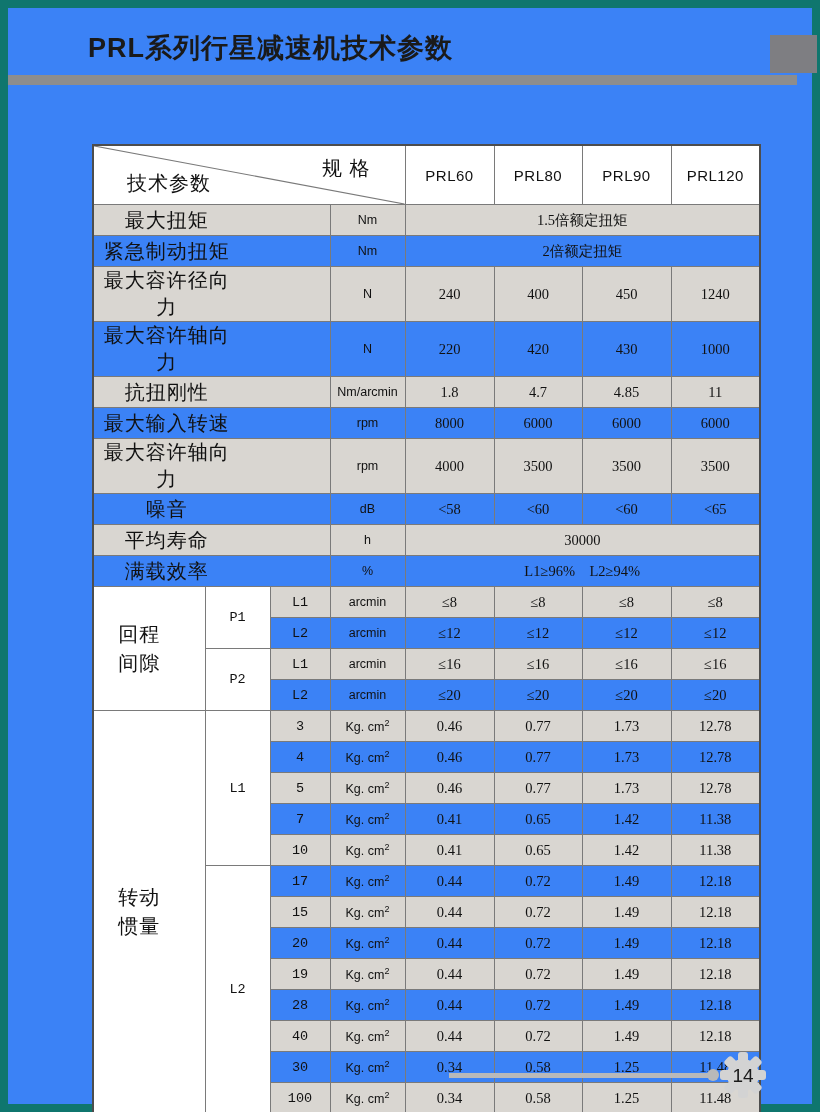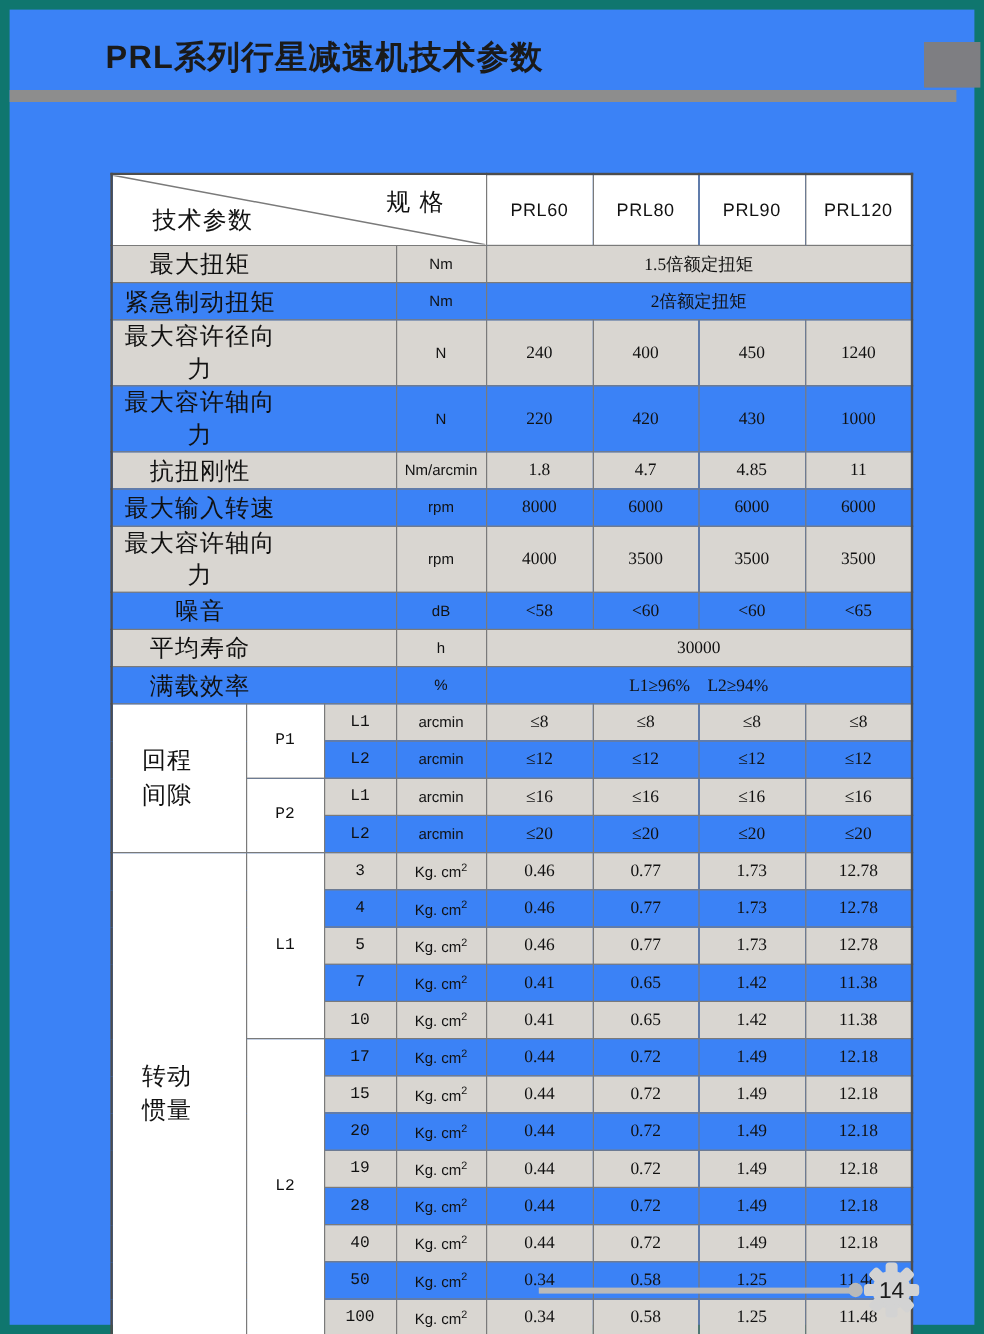--- a/index.html
+++ b/index.html
@@ -266,21 +266,21 @@
           </tr>
           <tr class="shaded">
             <td class="mono">40</td>
             <td class="unit">Kg. cm<sup>2</sup></td>
             <td class="val">0.44</td>
             <td class="val">0.72</td>
             <td class="val">1.49</td>
             <td class="val">12.18</td>
           </tr>
           <tr>
-            <td class="mono">50</td>
+            <td class="mono">30</td>
             <td class="unit">Kg. cm<sup>2</sup></td>
             <td class="val">0.34</td>
             <td class="val">0.58</td>
             <td class="val">1.25</td>
             <td class="val">11.48</td>
           </tr>
           <tr class="shaded">
             <td class="mono">100</td>
             <td class="unit">Kg. cm<sup>2</sup></td>
             <td class="val">0.34</td>

